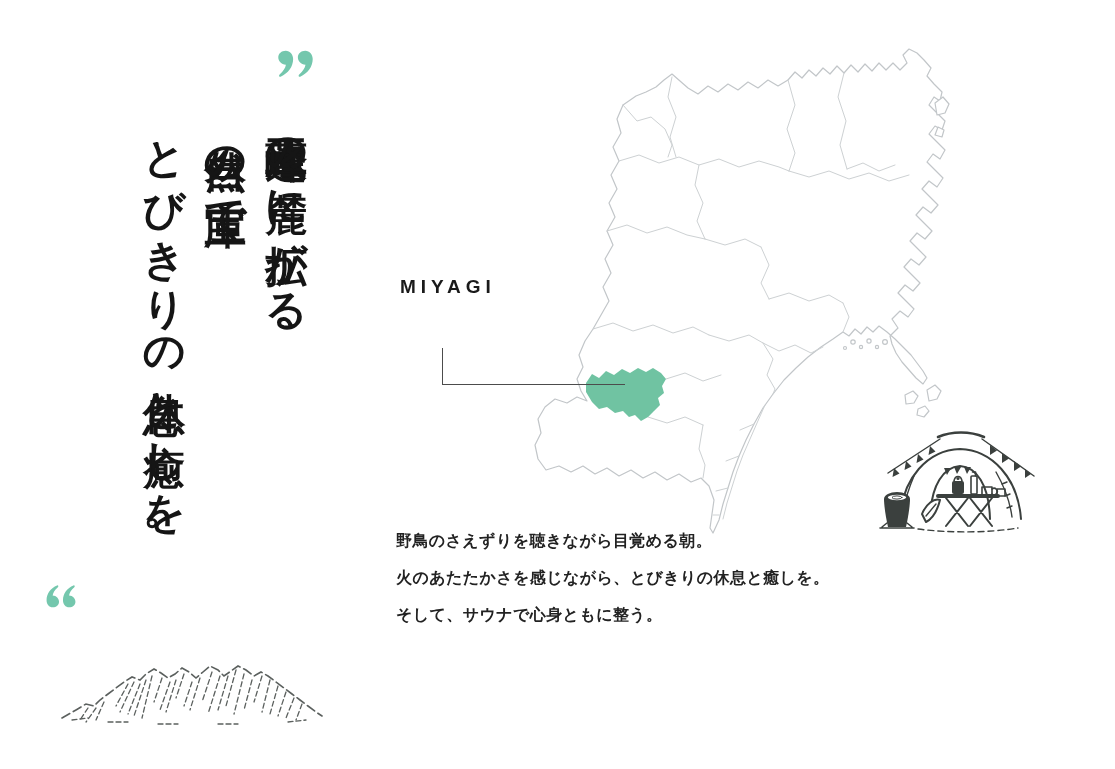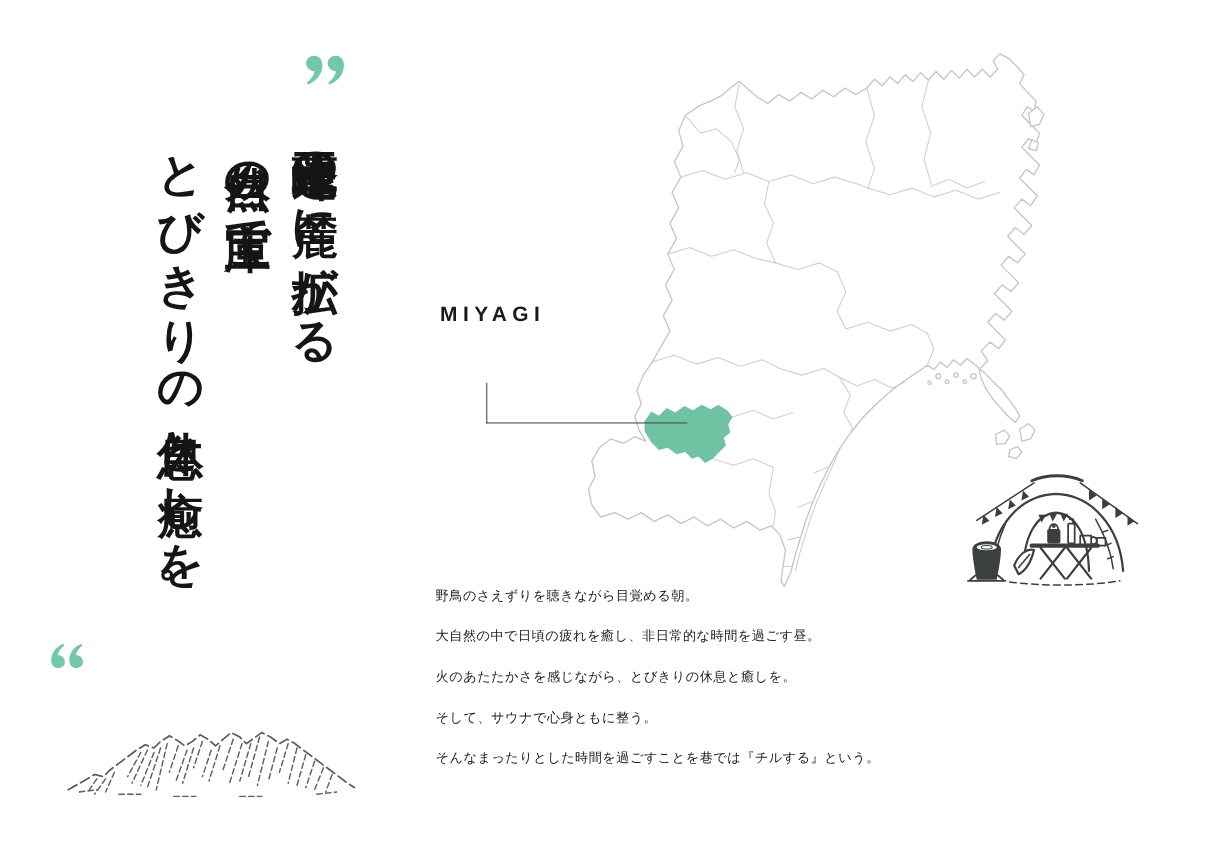--- a/index.html
+++ b/index.html
@@ -28,21 +28,21 @@
     font-size:19px;letter-spacing:5px;line-height:33px;
   }
   .leader-v{position:absolute;left:442px;top:348px;width:1px;height:37px;background:#4c4c4c;}
   .leader-h{position:absolute;left:442px;top:384px;width:183px;height:1px;background:#4c4c4c;z-index:4;}
 
   .map-wrap{position:absolute;left:533px;top:45px;width:418px;height:490px;margin:0;}
   .mtn-wrap{position:absolute;left:58px;top:652px;width:270px;height:84px;margin:0;}
   .camp-wrap{position:absolute;left:878px;top:426px;width:162px;height:108px;margin:0;}
 
   .body-copy{position:absolute;left:396px;top:533px;width:520px;color:#222;}
-  .body-copy p{margin:0 0 21px 0;font-size:12px;line-height:16px;letter-spacing:0.4px;font-weight:400;}
+  .body-copy p{margin:0 0 21px 0;font-size:16px;line-height:16px;letter-spacing:0.4px;font-weight:700;}
 </style>
 </head>
 <body>
 
 <div class="stage">
 
   <span class="quote quote-top">
     <svg width="37" height="27" viewBox="0 0 53 40" aria-hidden="true">
       <g fill="#74c7ad">
         <path d="M12,1 C18.5,1 23,6.5 23,13.5 C23,25 15.5,35 4.5,39.5 C2.5,40.3 1.2,38 3,36.3 C8.5,31.5 11.5,26.5 12.3,21.8 C5.5,21.5 1,16.5 1,10.8 C1,5.2 5.8,1 12,1 Z"></path>
@@ -118,24 +118,22 @@
         <path d="M195,443 L183,446"></path>
         <path d="M186,470 L180,470"></path>
       </g>
 
       <path fill="#70c3a2" d="M53,338 L59,329 66,333 73,326 81,330 89,324 97,328 105,323 113,327 120,323 128,328 133,334 129,341 131,348 125,353 127,360 121,366 115,372 108,376 102,370 96,372 90,366 82,368 74,362 66,364 59,357 53,347 Z"></path>
     </svg>
   </figure>
 
   <div class="body-copy">
     <p>野鳥のさえずりを聴きながら目覚める朝。</p>
-    <p>大自然の中で日頃の疲れを癒し、非日常的な時間を過ごす昼。</p>
     <p>火のあたたかさを感じながら、とびきりの休息と癒しを。</p>
     <p>そして、サウナで心身ともに整う。</p>
-    <p>そんなまったりとした時間を過ごすことを巷では『チルする』という。</p>
   </div>
 
   <figure class="mtn-wrap">
     <svg width="270" height="84" viewBox="0 0 270 80" aria-hidden="true">
       <g fill="none" stroke="#5b605e" stroke-width="1.6" stroke-linecap="round">
         <path stroke-dasharray="9 4" d="M4,64 L18,56 28,50 36,52 42,46 50,40 58,34 66,28 74,23 82,26 88,20 96,15 103,19 110,24 117,20 124,14 131,18 138,24 145,18 152,12 160,16 166,22 173,17 180,12 188,16 196,22 203,18 210,22 218,28 226,34 234,40 242,46 250,52 258,58 264,62"></path>
         <g stroke-width="1.3" stroke-dasharray="5 3">
           <path d="M70,30 L58,52"></path>
             <path d="M76,28 L62,58"></path>
             <path d="M82,30 L70,60"></path>

